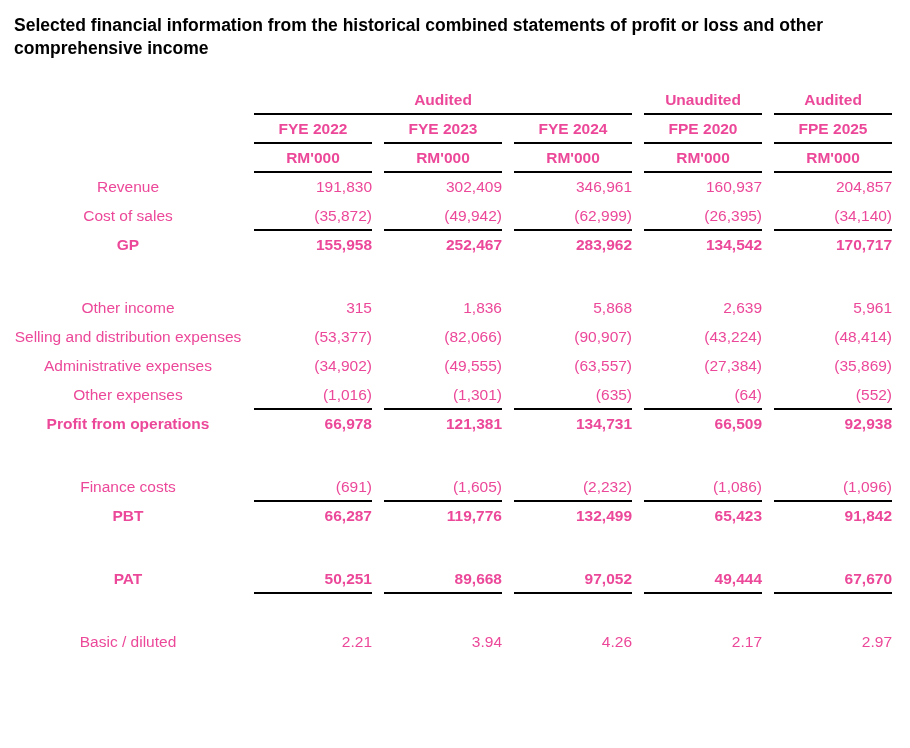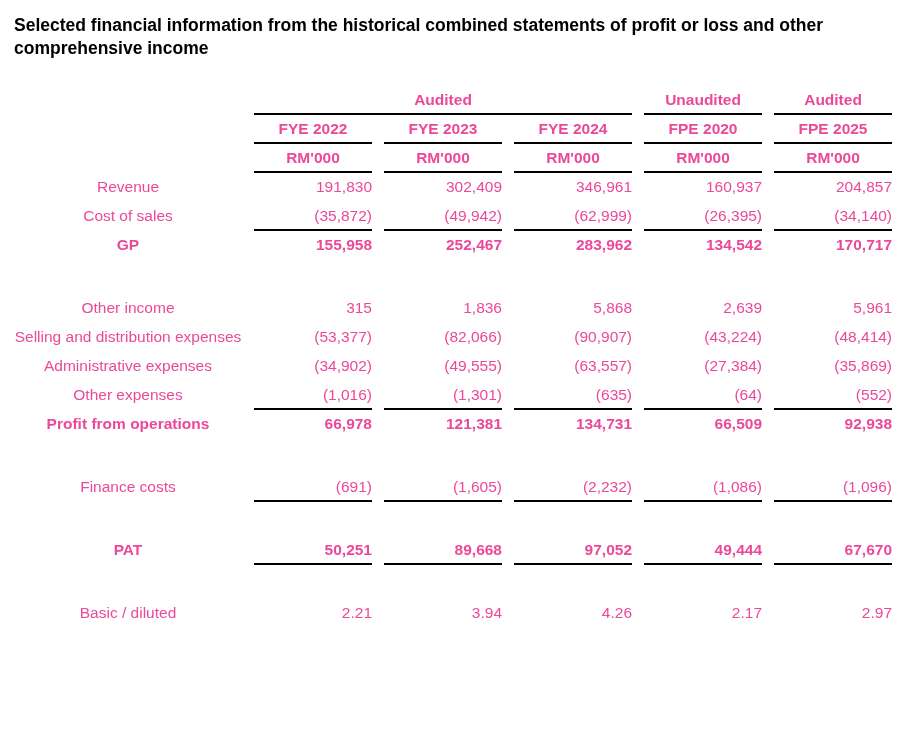--- a/index.html
+++ b/index.html
@@ -308,20 +308,40 @@
           <td class="num">
             <div class="cl">(2,232)</div>
           </td>
           <td class="num">
             <div class="cl">(1,086)</div>
           </td>
           <td class="num">
             <div class="cl">(1,096)</div>
           </td>
         </tr>
+        <tr class="bold">
+          <td class="label">
+            <div class="cl">PBT</div>
+          </td>
+          <td class="num">
+            <div class="cl">66,287</div>
+          </td>
+          <td class="num">
+            <div class="cl">119,776</div>
+          </td>
+          <td class="num">
+            <div class="cl">132,499</div>
+          </td>
+          <td class="num">
+            <div class="cl">65,423</div>
+          </td>
+          <td class="num">
+            <div class="cl">91,842</div>
+          </td>
+        </tr>
         <tr class="spacer">
           <td colspan="6"></td>
         </tr>
         <tr class="bold underline">
           <td class="label">
             <div class="cl">PAT</div>
           </td>
           <td class="num">
             <div class="cl">50,251</div>
           </td>

